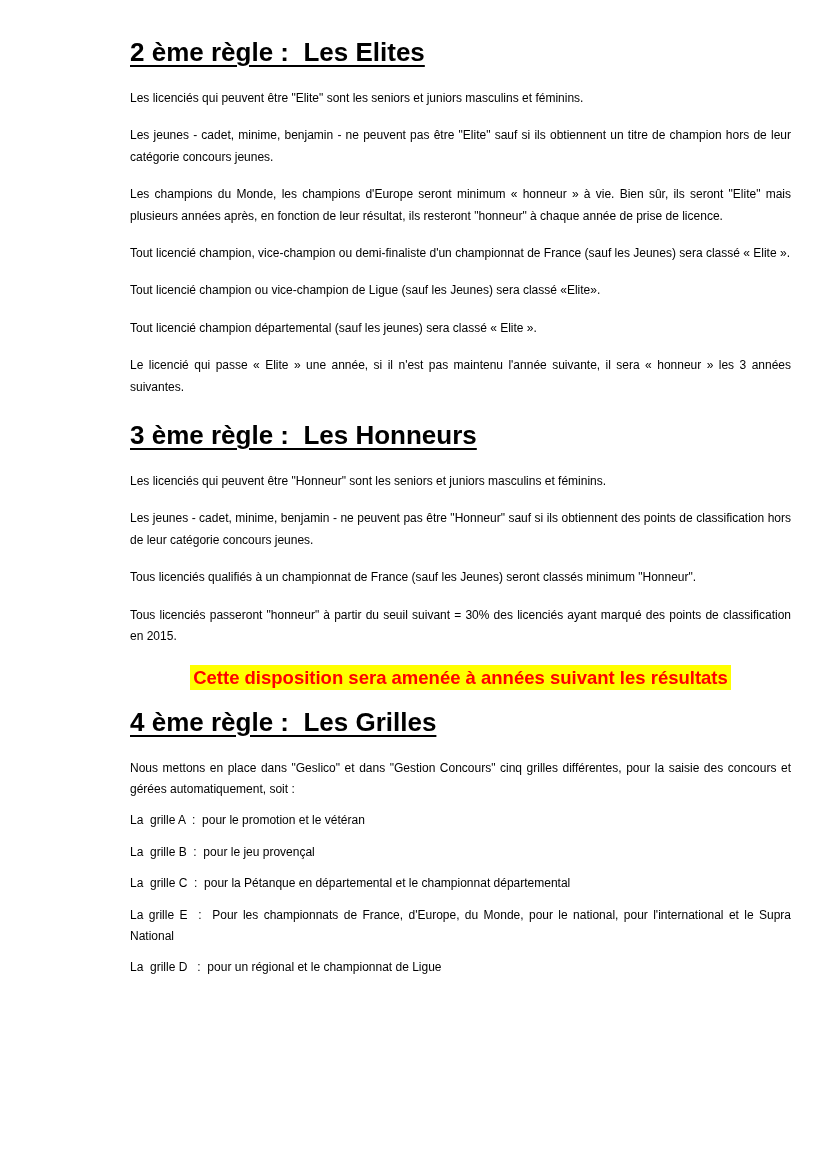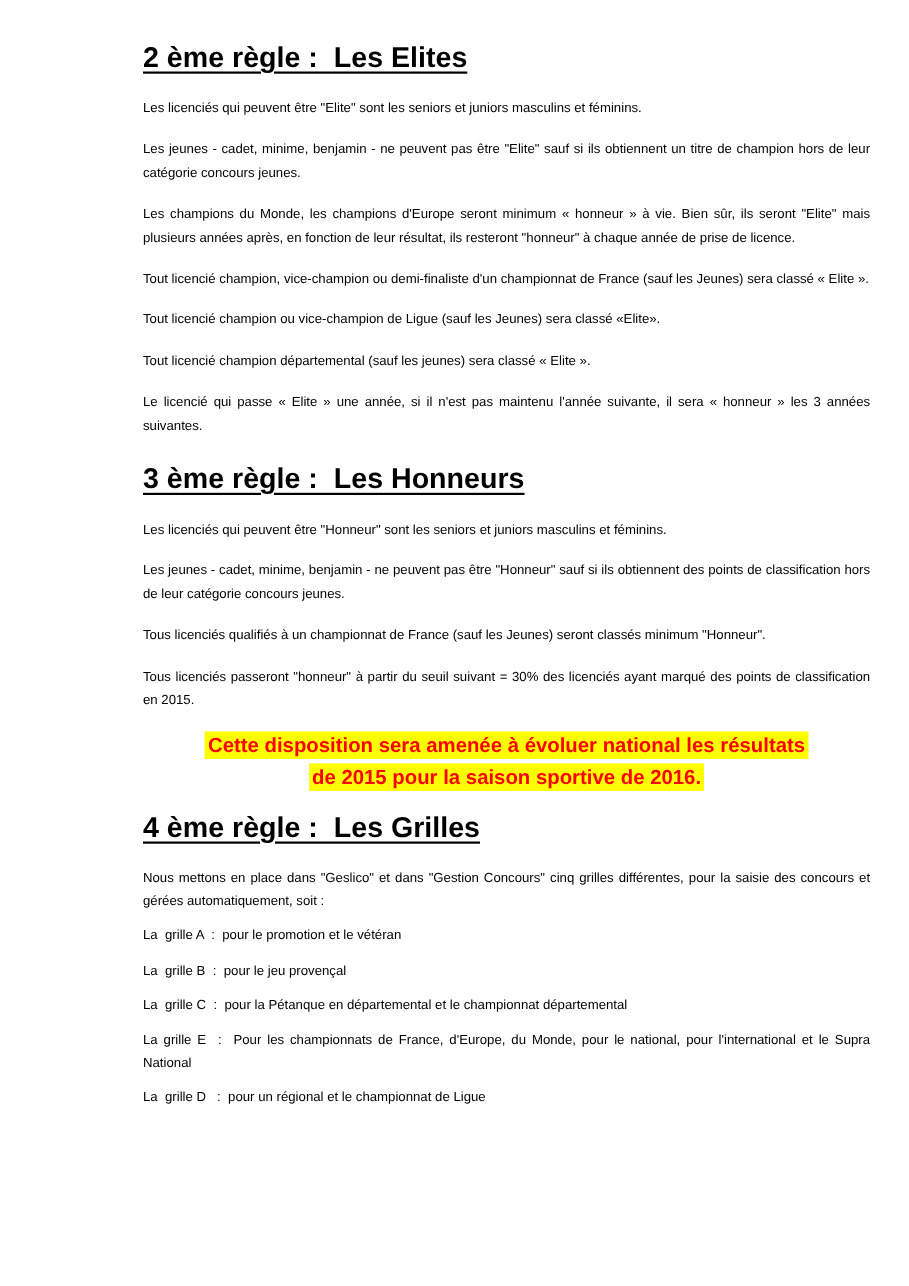--- a/index.html
+++ b/index.html
@@ -88,22 +88,21 @@
     <p class="body">Le licencié qui passe « Elite » une année, si il n'est pas maintenu l'année suivante, il sera « honneur » les 3 années suivantes.</p>
 
     <h1 class="rule-heading mid">3 ème règle :  Les Honneurs</h1>
 
     <p class="body">Les licenciés qui peuvent être "Honneur" sont les seniors et juniors masculins et féminins.</p>
     <p class="body">Les jeunes - cadet, minime, benjamin - ne peuvent pas être "Honneur" sauf si ils obtiennent des points de classification hors de leur catégorie concours jeunes.</p>
     <p class="body">Tous licenciés qualifiés à un championnat de France (sauf les Jeunes) seront classés minimum "Honneur".</p>
     <p class="body">Tous licenciés passeront "honneur" à partir du seuil suivant = 30% des licenciés ayant marqué des points de classification en 2015.</p>
 
     <div class="notice">
-      <div class="line"><span class="hl">Cette disposition sera amenée à évoluer national les résultats</span></div>
-      <div class="line"><span class="hl">de 2015 pour la saison sportive de 2016.</span></div>
+      <div class="line"><span class="hl">Cette disposition sera amenée à années suivant les résultats</span></div>
     </div>
 
     <h1 class="rule-heading">4 ème règle :  Les Grilles</h1>
 
     <p class="body" style="margin-bottom:0">Nous mettons en place dans "Geslico" et dans "Gestion Concours" cinq grilles différentes, pour la saisie des concours et gérées automatiquement, soit :</p>
 
     <div class="grilles">
       <p class="body">La  grille A  :  pour le promotion et le vétéran</p>
       <p class="body">La  grille B  :  pour le jeu provençal</p>
       <p class="body">La  grille C  :  pour la Pétanque en départemental et le championnat départemental</p>

